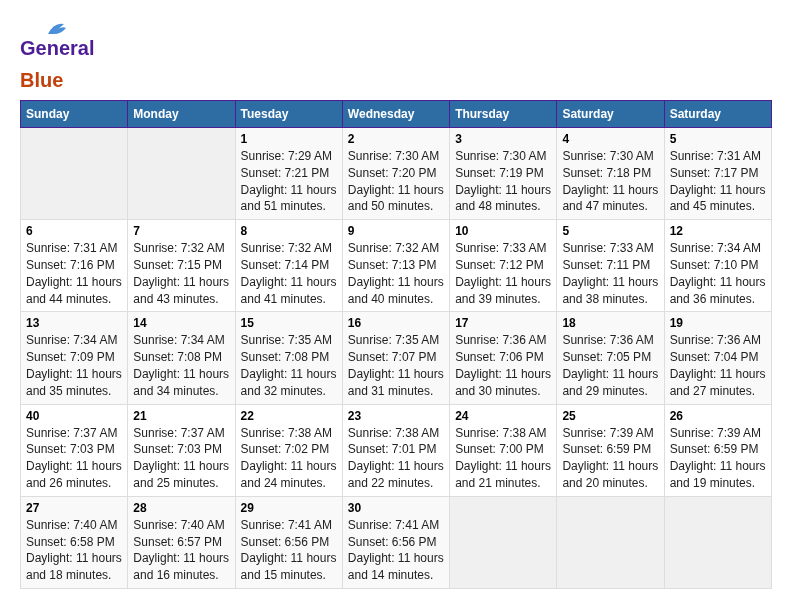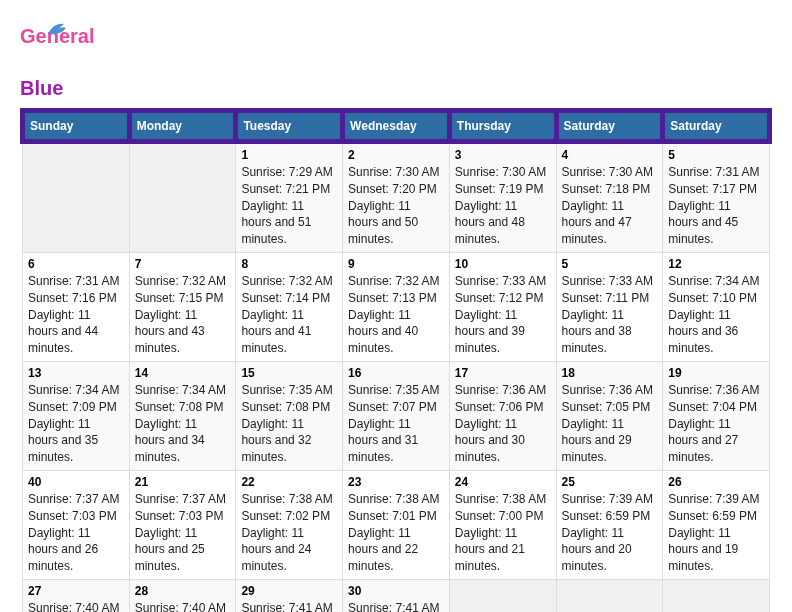--- a/index.html
+++ b/index.html
@@ -38,21 +38,21 @@
       border-collapse: collapse;
       font-size: 11px;
     }
     thead tr th {
       background-color: #2e6da4;
       color: #fff;
       text-align: left;
       padding: 6px 5px;
       font-size: 12px;
       font-weight: bold;
-      border: 5px solid #4c1d95;
+      border: 1px solid #4c1d95;
     }
     tbody tr {
       border-bottom: 1px solid #ccc;
     }
     tbody tr td {
       vertical-align: top;
       padding: 4px 5px;
       border: 1px solid #ddd;
       width: calc(100% / 7);
       min-height: 80px;
@@ -76,29 +76,29 @@
       background: #f0f0f0 !important;
     }
   </style>
 </head>
 <body>
 
 <div class="header">
   <div class="logo">
     <div style="display:flex; align-items:center; gap:4px;">
       <div style="position:relative; width:48px; height:42px;">
-        <div style="position:absolute; bottom:16px; left:0; font-size:20px; font-weight:900; color:#ec4899; line-height:1;">General</div>
+        <div style="position:absolute; bottom:4px; left:0; font-size:20px; font-weight:900; color:#4c1d95; line-height:1;">General</div>
         <div style="position:absolute; top:0; right:0;">
           <svg width="22" height="18" viewBox="0 0 22 18">
             <path d="M2 14 Q8 2 18 4 Q14 8 10 10 Q16 6 20 8 Q15 14 8 14 Z" fill="#4a90d9"></path>
           </svg>
         </div>
       </div>
     </div>
-    <div style="font-size:20px; font-weight:900; color:#a21caf; line-height:1; margin-top:16px;">Blue</div>
+    <div style="font-size:20px; font-weight:900; color:#c2410c; line-height:1; margin-top:8px;">Blue</div>
   </div>
   <div class="title-block">
     <div class="month-year"></div>
     <div class="location"></div>
   </div>
 </div>
 
 <table>
   <thead>
     <tr id="weekday-header">

